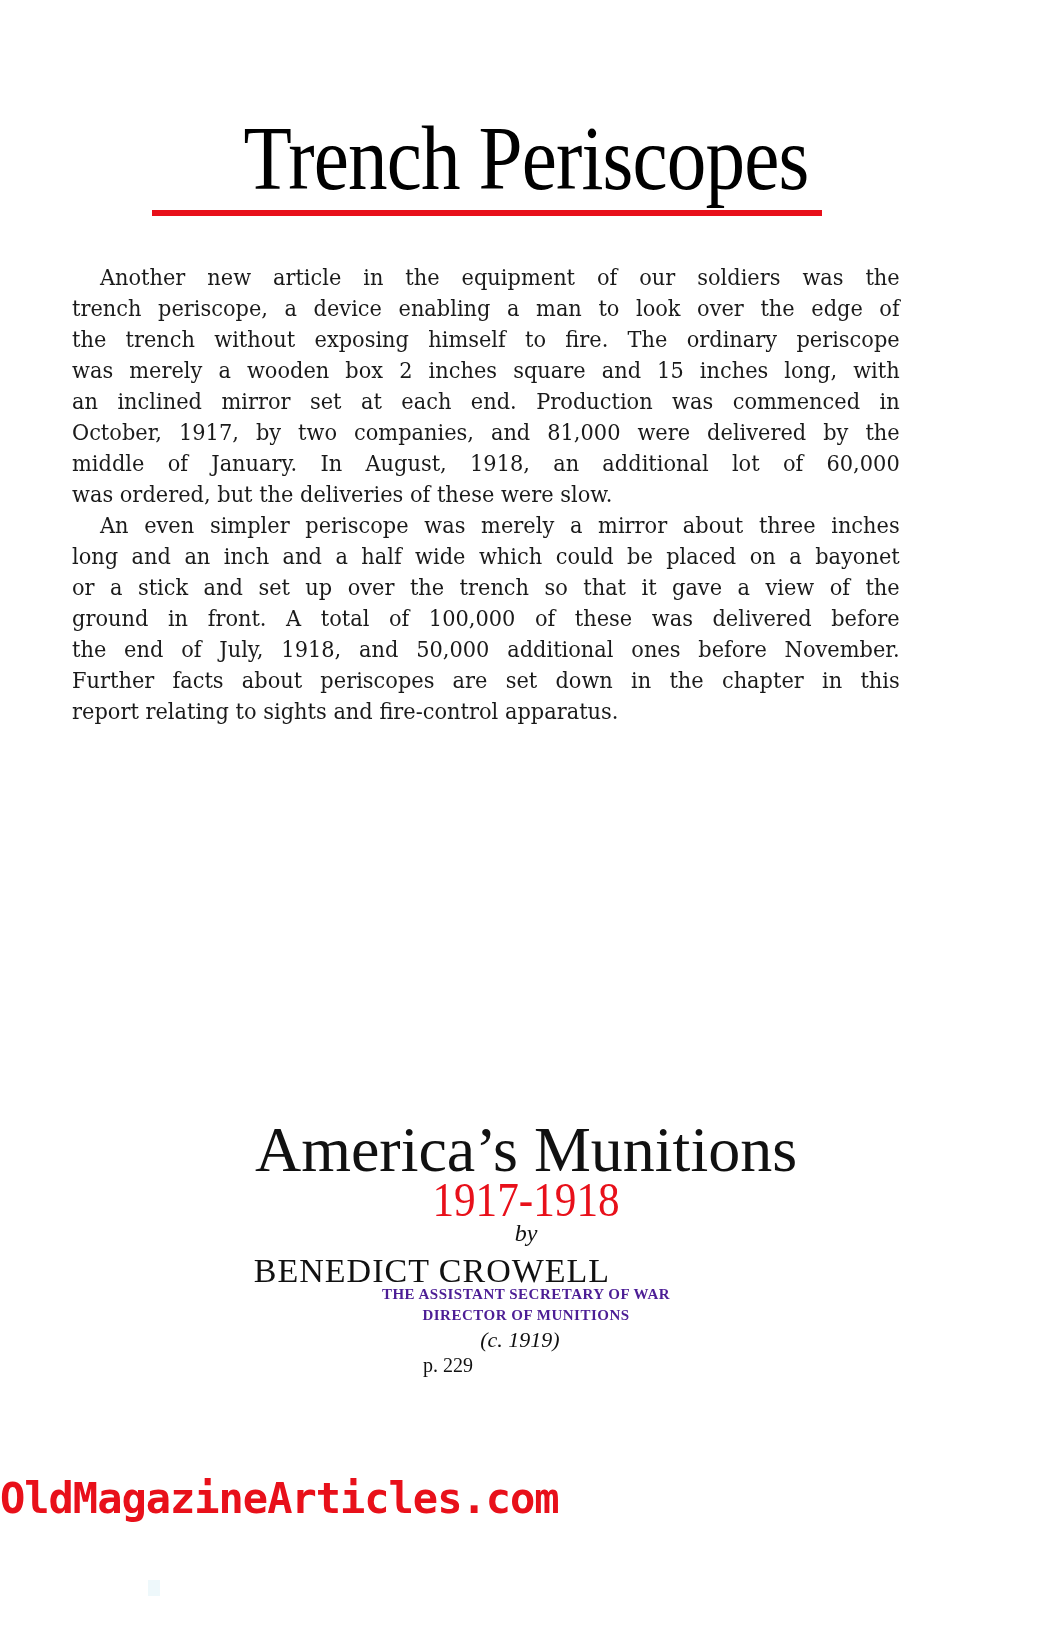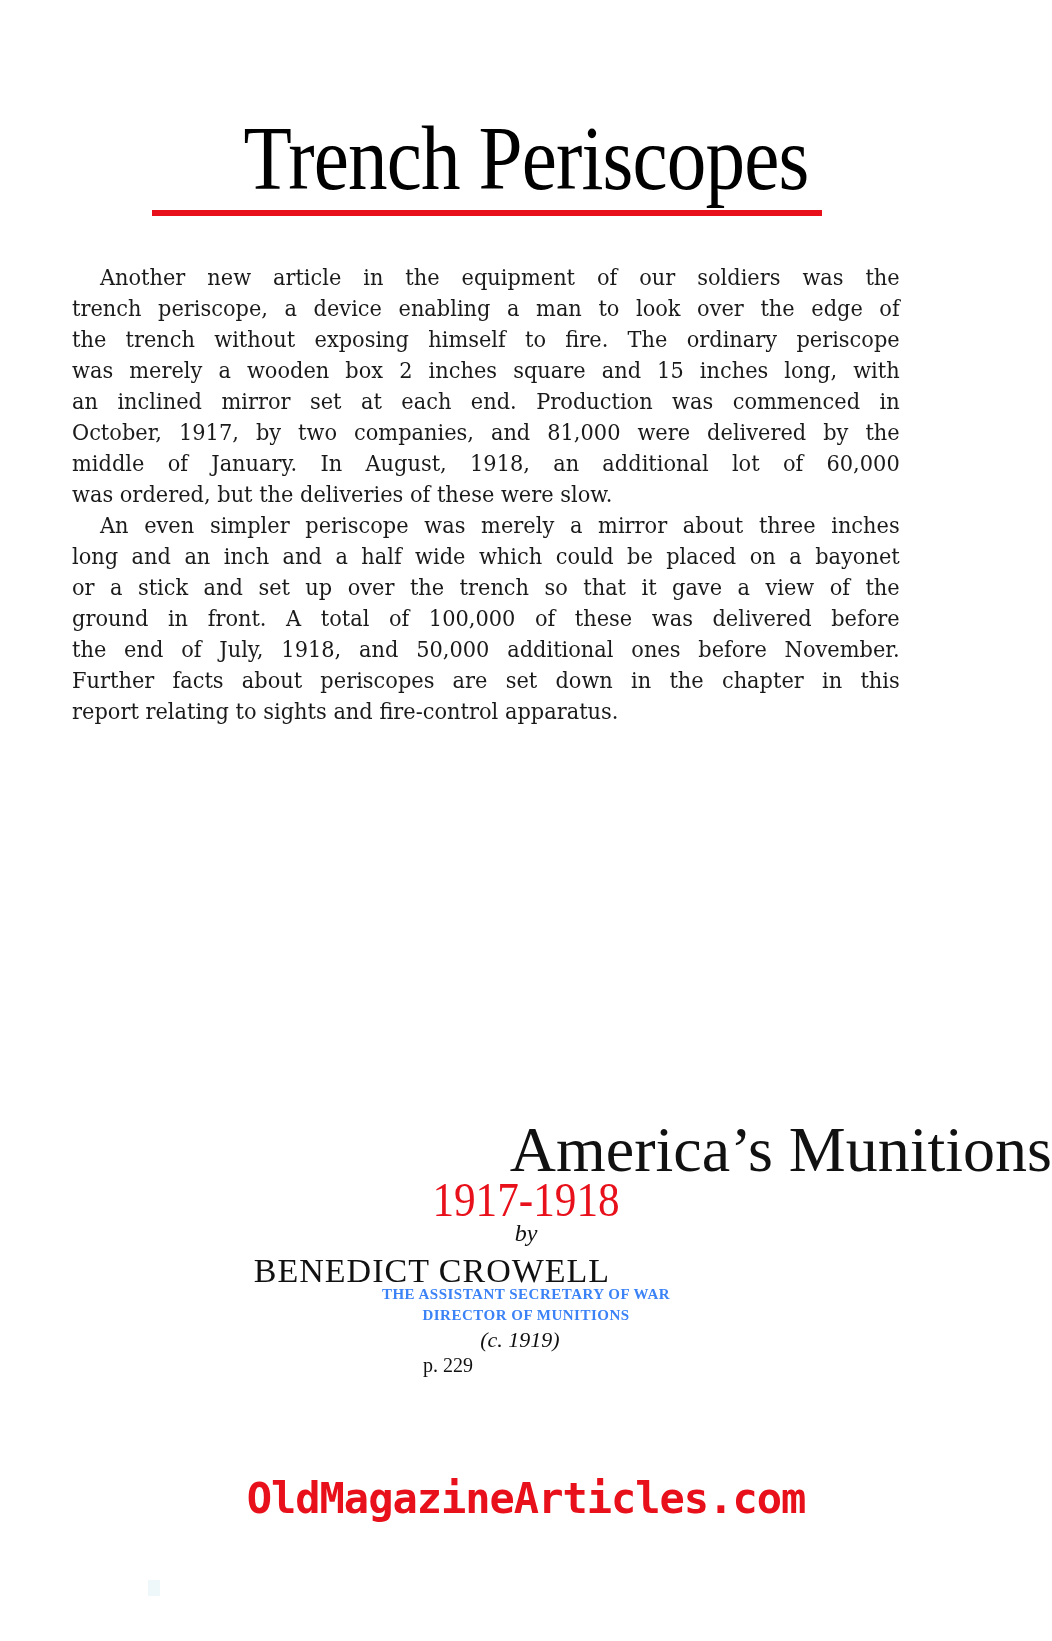--- a/index.html
+++ b/index.html
@@ -6,31 +6,31 @@
     body { width: 1052px; height: 1641px; position: relative; overflow: hidden; font-family: "Liberation Serif", "DejaVu Serif", serif; color: #111; }
 
     .title { position: absolute; left: 0; width: 1052px; top: 112px; text-align: center; font-size: 92px; line-height: 1; letter-spacing: -1px; color: #000; transform: scaleX(0.86); transform-origin: 50% 50%; }
     .title-rule { position: absolute; left: 152px; top: 210px; width: 670px; height: 6px; background: #e8101a; }
 
     .article { position: absolute; left: 72px; top: 262px; width: 828px; font-family: "DejaVu Serif", "Liberation Serif", serif; font-size: 22.5px; line-height: 31px; color: #1a1a1a; transform: scaleX(0.93); transform-origin: 0 0; }
     .article .line { display: block; white-space: nowrap; text-align: justify; text-align-last: justify; width: 890px; }
     .article .line.last { text-align-last: left; }
     .article .line.indent { padding-left: 30px; width: 860px; }
 
-    .book-title { position: absolute; left: 0; width: 1052px; top: 1118px; text-align: right; font-size: 64px; line-height: 1; color: #111; }
+    .book-title { position: absolute; left: 0; width: 1052px; top: 1118px; text-align: center; font-size: 64px; line-height: 1; color: #111; }
     .book-years { position: absolute; left: 0; width: 1052px; top: 1176px; text-align: center; font-size: 48px; line-height: 1; color: #e8101a; transform: scaleX(0.9); transform-origin: 50% 50%; }
     .book-by { position: absolute; left: 0; width: 1052px; top: 1221px; text-align: center; font-size: 24px; font-style: italic; line-height: 1; color: #111; }
     .author { position: absolute; left: 0; width: 864px; top: 1254px; text-align: center; font-size: 34px; line-height: 1; color: #111; letter-spacing: 1px; }
-    .role { position: absolute; left: 0; width: 1052px; text-align: center; font-size: 15px; font-weight: bold; line-height: 1; color: #3b82f6; letter-spacing: 0.5px; }
+    .role { position: absolute; left: 0; width: 1052px; text-align: center; font-size: 15px; font-weight: bold; line-height: 1; color: #4c1d95; letter-spacing: 0.5px; }
     .role.r1 { top: 1287px; }
     .role.r2 { top: 1308px; }
     .circa { position: absolute; left: 0; width: 1040px; top: 1329px; text-align: center; font-size: 22px; font-style: italic; line-height: 1; color: #111; }
     .page-ref { position: absolute; left: 0; width: 896px; top: 1355px; text-align: center; font-size: 20px; line-height: 1; color: #111; }
 
-    .site { position: absolute; left: 0; width: 1052px; top: 1478px; text-align: center; font-family: "DejaVu Sans Mono", "Liberation Mono", monospace; font-size: 42px; font-weight: bold; line-height: 1; color: #e8101a; letter-spacing: -1px; }
+    .site { position: absolute; left: 0; width: 1052px; top: 1478px; font-family: "DejaVu Sans Mono", "Liberation Mono", monospace; font-size: 42px; font-weight: bold; line-height: 1; color: #e8101a; letter-spacing: -1px; }
     .speck { position: absolute; left: 148px; top: 1580px; width: 12px; height: 16px; background: #eef8fb; }
   </style>
 </head>
 <body>
 
 <div class="title">Trench Periscopes</div>
 <div class="title-rule"></div>
 
 <div class="article">
   <span class="line indent">Another new article in the equipment of our soldiers was the</span>

